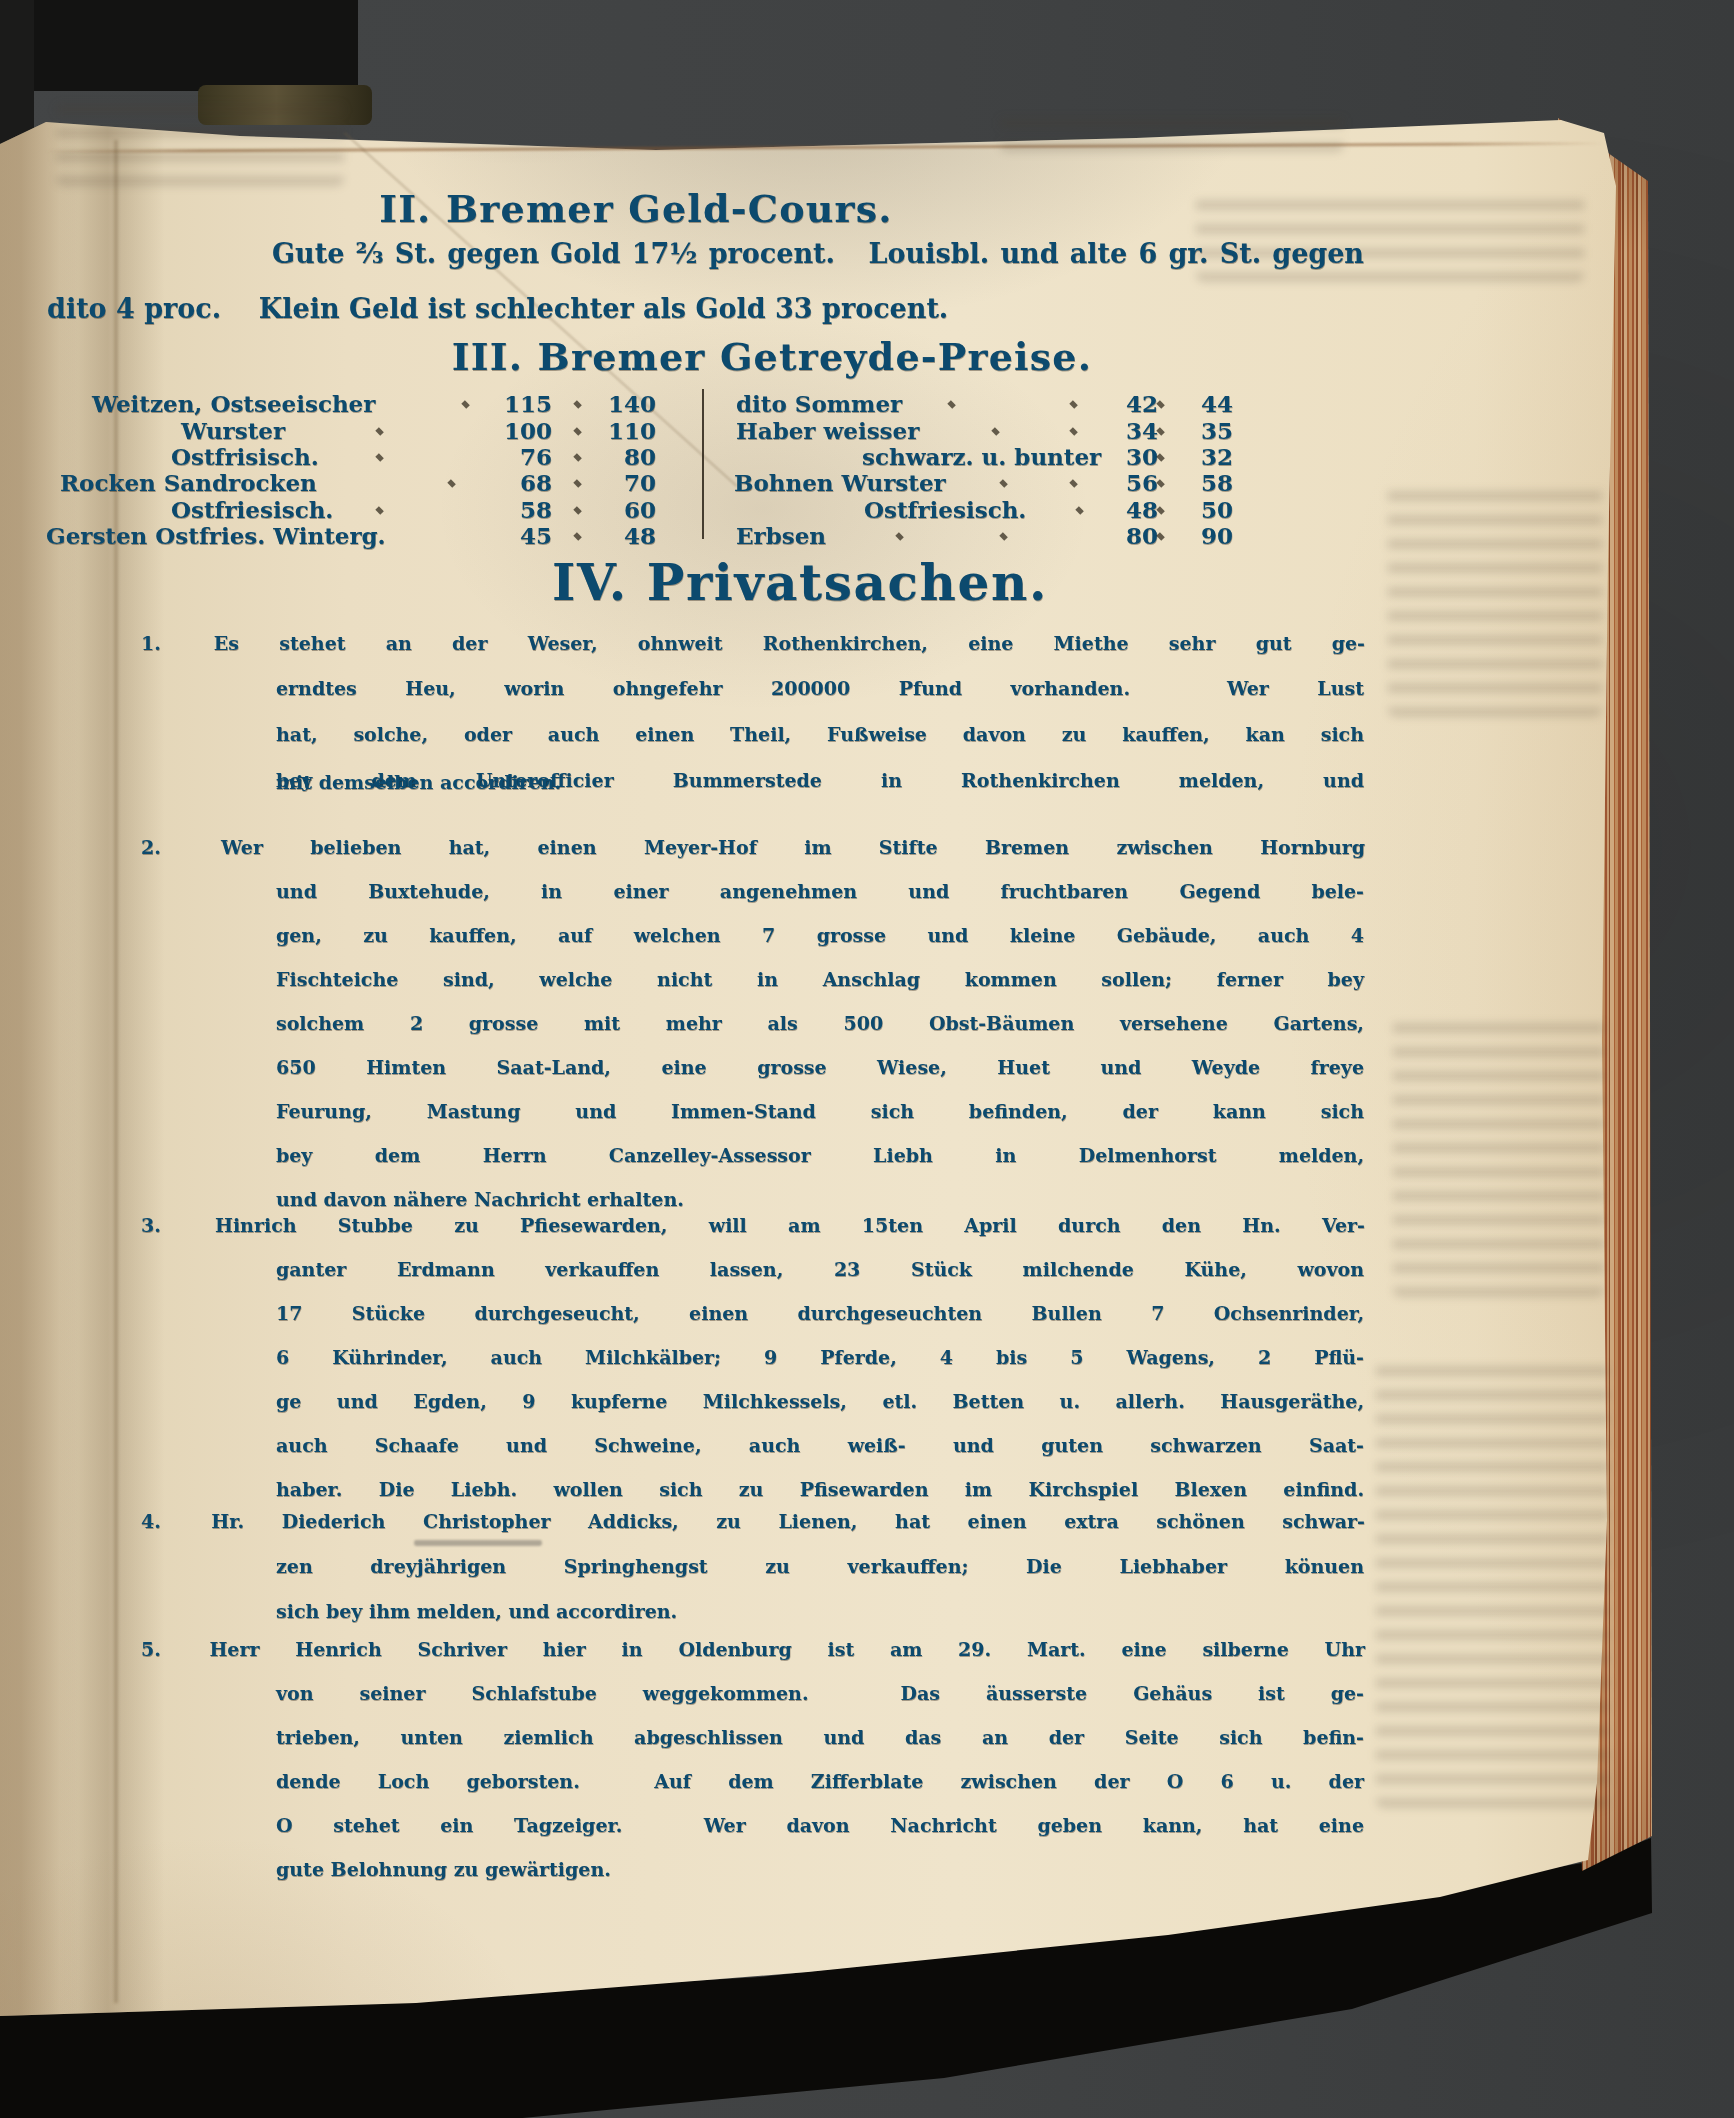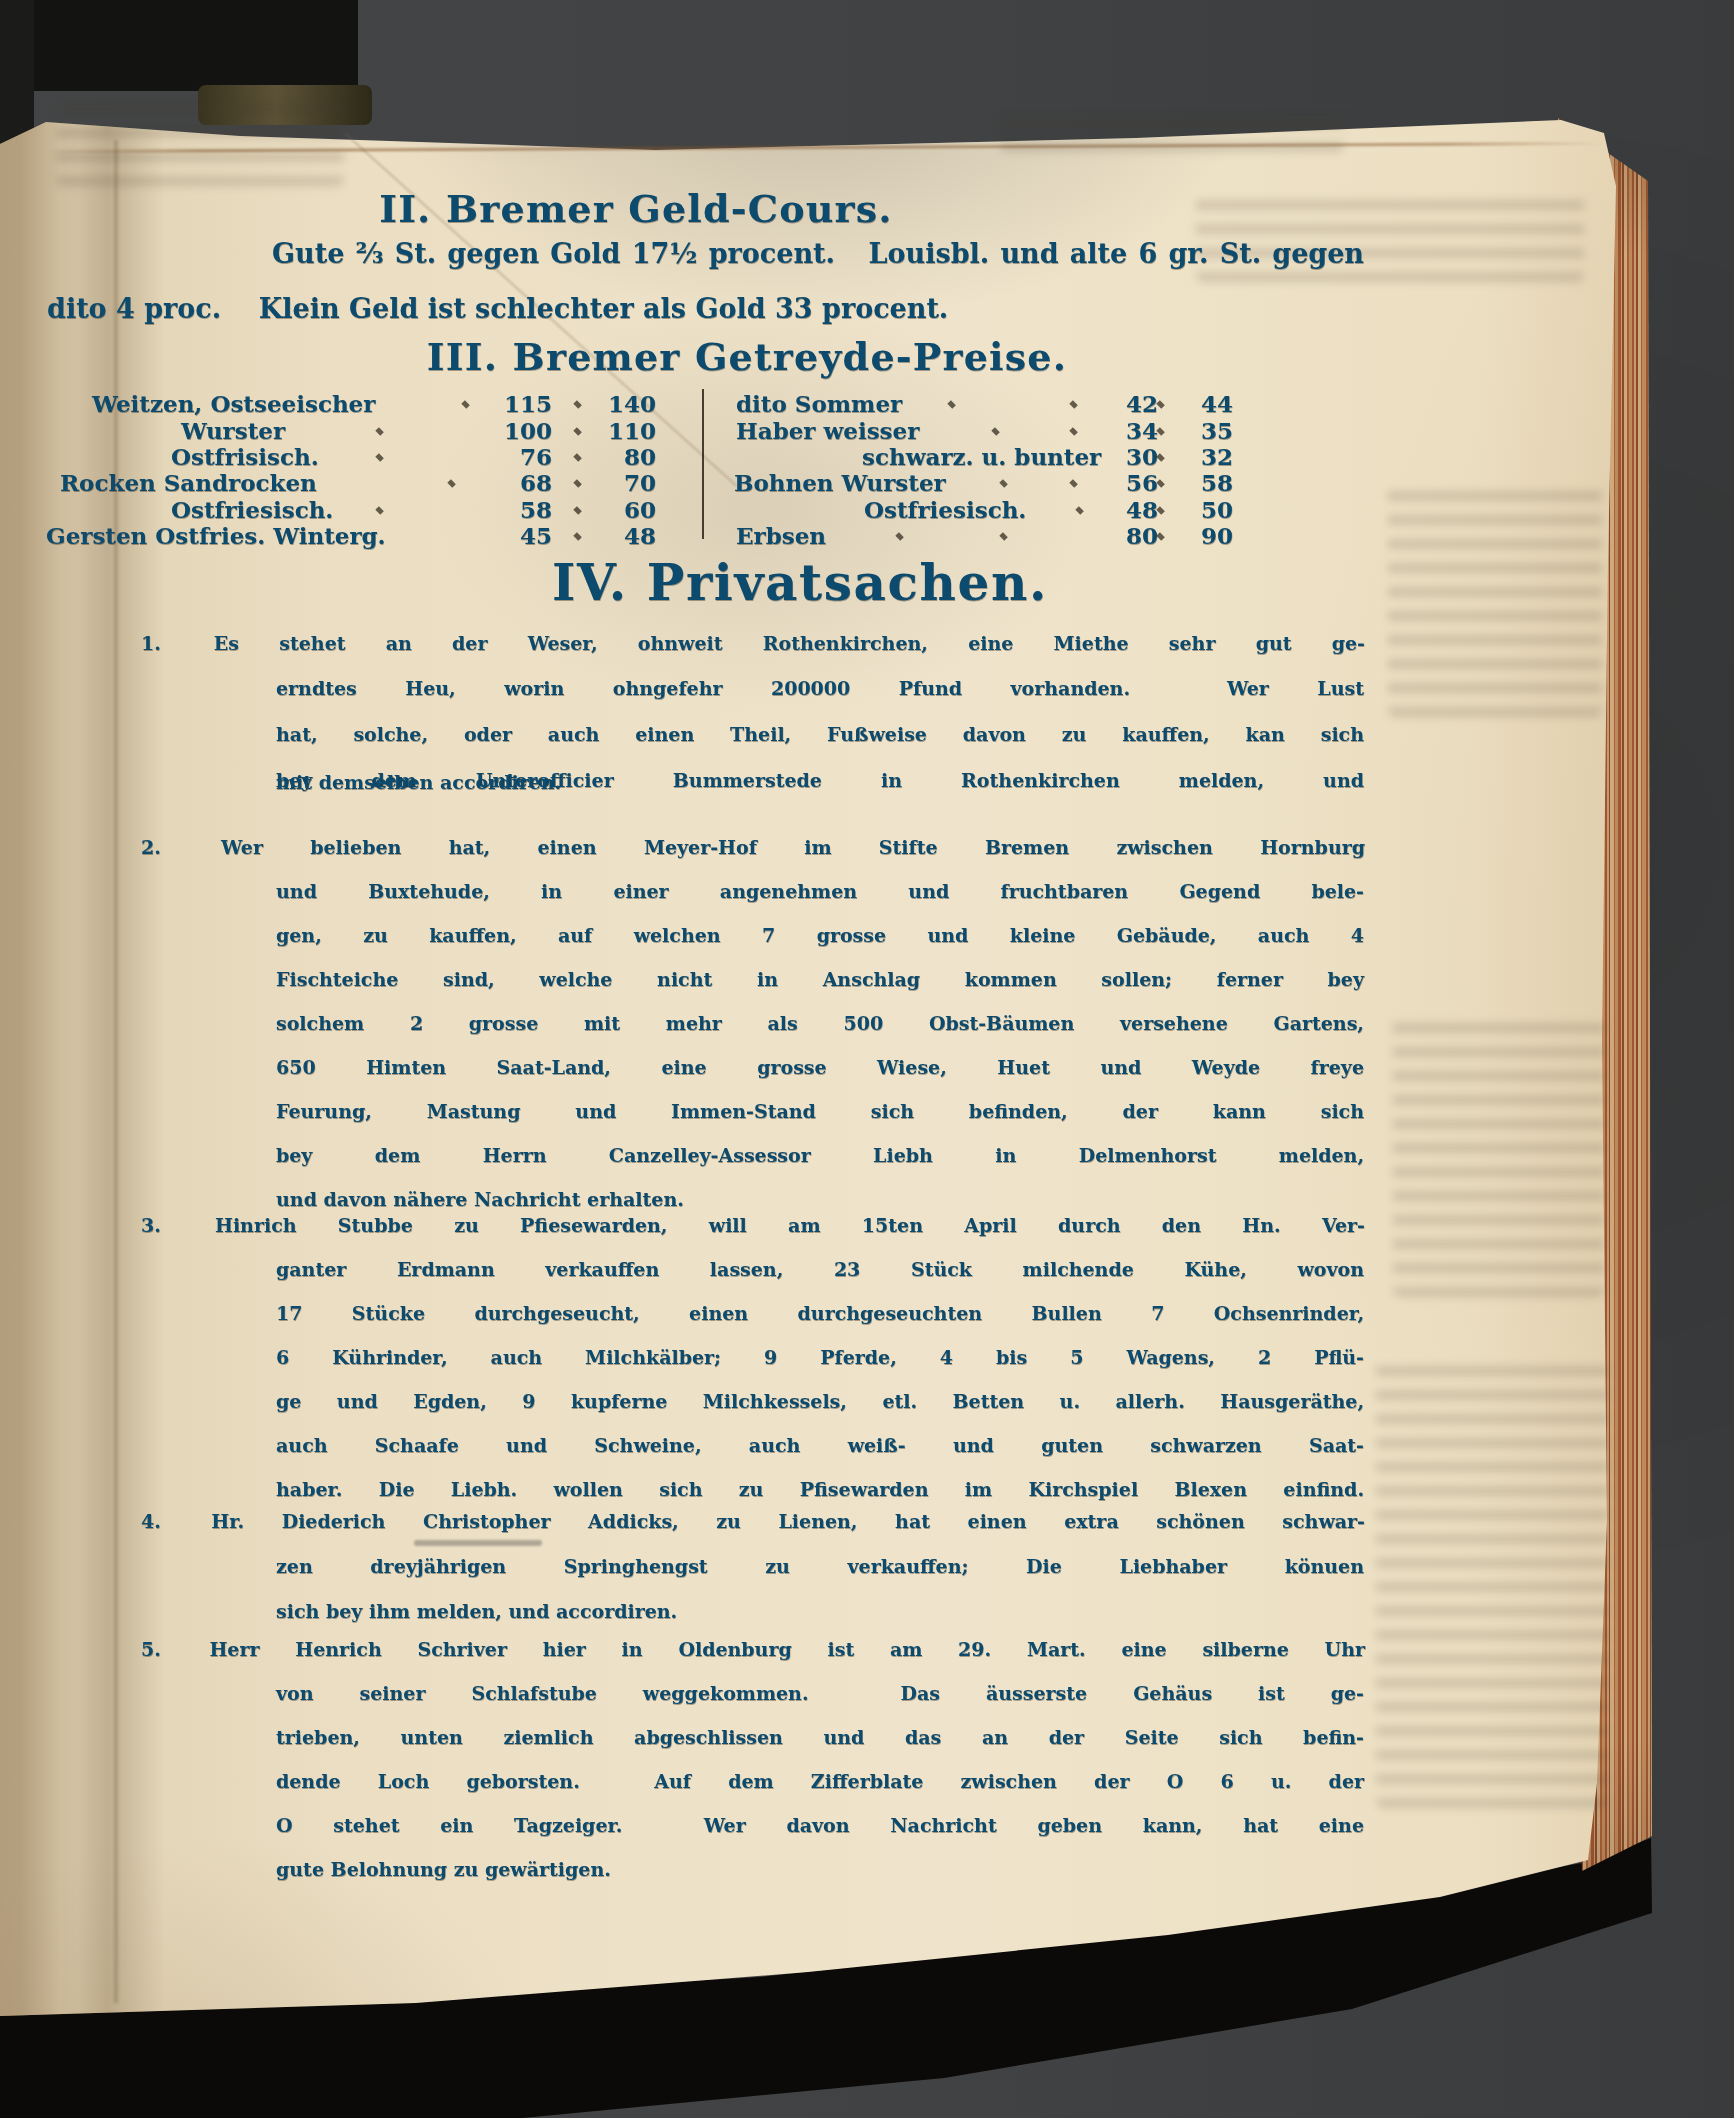--- a/index.html
+++ b/index.html
@@ -89,21 +89,21 @@
 <div class="bleed" style="left:1196px;top:186px;width:388px;height:96px;"></div>
 <div class="bleed" style="left:1388px;top:477px;width:214px;height:240px;"></div>
 <div class="bleed" style="left:1393px;top:1017px;width:211px;height:280px;"></div>
 <div class="bleed" style="left:1376px;top:1352px;width:232px;height:456px;"></div>
 <div class="abs pencil-mark"></div>
 
 <div class="ink h2" style="left:224px;top:186px;width:824px;">II. Bremer Geld-Cours.</div>
 <div class="ink iline just" style="left:272px;top:238px;width:1092px;">Gute ⅔ St. gegen Gold 17½ procent.&nbsp;&nbsp;&nbsp;Louisbl. und alte 6 gr. St. gegen</div>
 <div class="ink iline" style="left:47px;top:293px;">dito 4 proc.&nbsp;&nbsp;&nbsp;&nbsp;Klein Geld ist schlechter als Gold 33 procent.</div>
 
-<div class="ink h2" style="left:247px;top:334px;width:1000px;">III. Bremer Getreyde-Preise.</div>
+<div class="ink h2" style="left:272px;top:334px;width:1000px;">III. Bremer Getreyde-Preise.</div>
 <div class="abs vdivider"></div>
 
 <div class="trow ink" style="top:390px;">
   <span style="left:92px;">Weitzen, Ostseeischer</span>
   <i class="dot" style="left:462px;"></i>
   <span class="tmin" style="left:480px;">115</span>
   <i class="dot" style="left:574px;"></i>
   <span class="tmax" style="left:584px;">140</span>
   <span style="left:736px;">dito Sommer</span>
   <i class="dot" style="left:948px;"></i>

